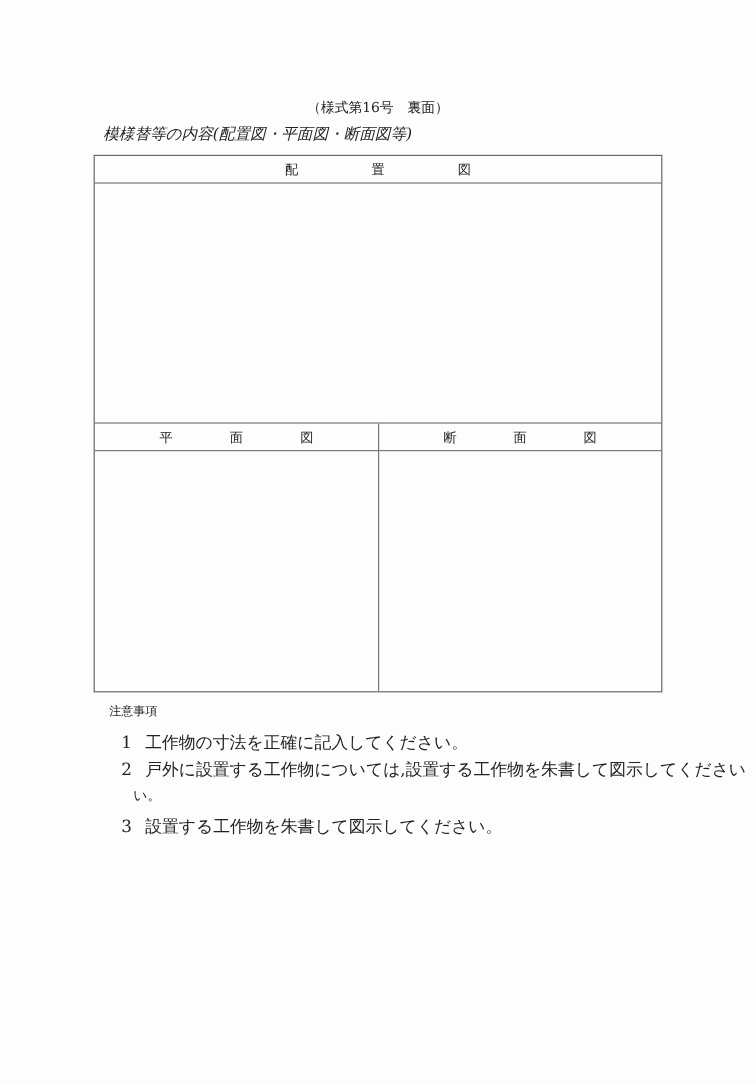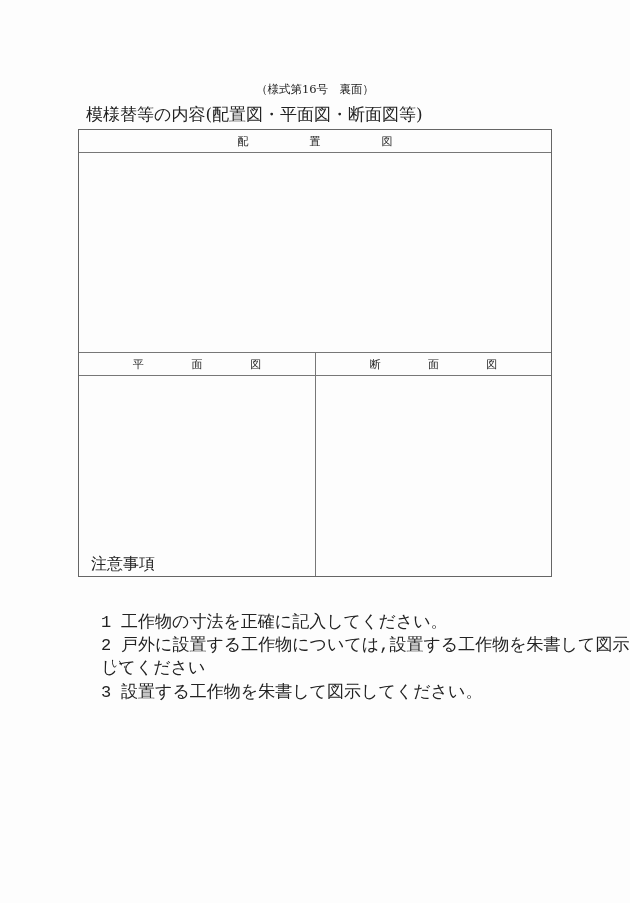--- a/index.html
+++ b/index.html
@@ -2,34 +2,34 @@
 <html><head>
 <meta charset="utf-8">
 <style>
   html, body { margin:0; padding:0; }
   body {
     width:630px; height:903px; background:#fdfdfd; position:relative; overflow:hidden;
     font-family: "DejaVu Serif", "Liberation Serif", serif; color:#222;
   }
   .form-no { position:absolute; top:82px; left:0; width:630px; text-align:center; font-size:11.5px; padding-left:0; }
   .form-no span { position:relative; left:0; }
-  .subtitle { position:absolute; top:103px; left:86px; font-size:17px; }
+  .subtitle { position:absolute; top:103px; left:86px; font-size:13px;font-style:italic; }
   .frame { position:absolute; left:78px; top:129px; width:472px; height:446px; border:1.5px solid #666; box-sizing:content-box; }
   .hdr { position:absolute; left:0; right:0; height:22px; border-bottom:1.5px solid #777; display:flex; align-items:center; font-size:11px; }
   .hdr-layout { top:0; justify-content:center; }
   .hdr-layout span { display:inline-block; width:72px; text-align:center; }
   .area-layout { position:absolute; top:23px; left:0; right:0; height:199px; border-bottom:1.5px solid #777; }
   .lower { position:absolute; top:223px; left:0; right:0; bottom:0; display:flex; }
   .col { position:relative; height:100%; }
   .col-left { width:236px; border-right:1.5px solid #777; }
   .col-right { flex:1; }
   .col .hdr { top:0; justify-content:space-around; padding:0 30px; }
   .col .area { position:absolute; top:23px; left:0; right:0; bottom:0; }
-  .notes-title { position:absolute; top:554px; left:91px; font-size:16px; }
-  .note { position:absolute; left:101px; font-size:17px;font-family:Liberation Mono, monospace; }
+  .notes-title { position:absolute; top:586px; left:91px; font-size:10px; }
+  .note { position:absolute; left:101px; font-size:14px; }
   .note .num { display:inline-block; width:20px; }
   .note-cont { position:absolute; left:111px; font-size:11.5px; }
 </style>
 </head>
 <body>
 
 <div class="form-no"><span>（様式第16号　裏面）</span></div>
 <div class="subtitle">模様替等の内容(配置図・平面図・断面図等)</div>
 
 <div class="frame">

